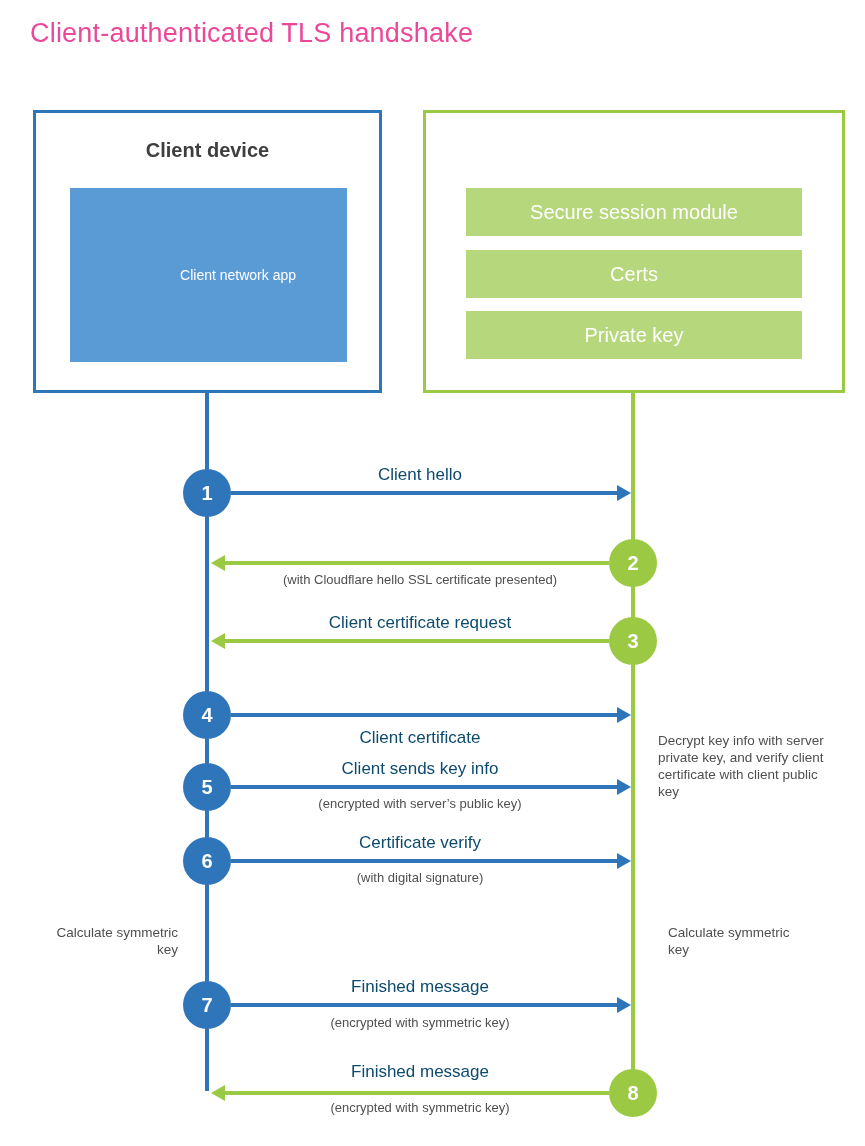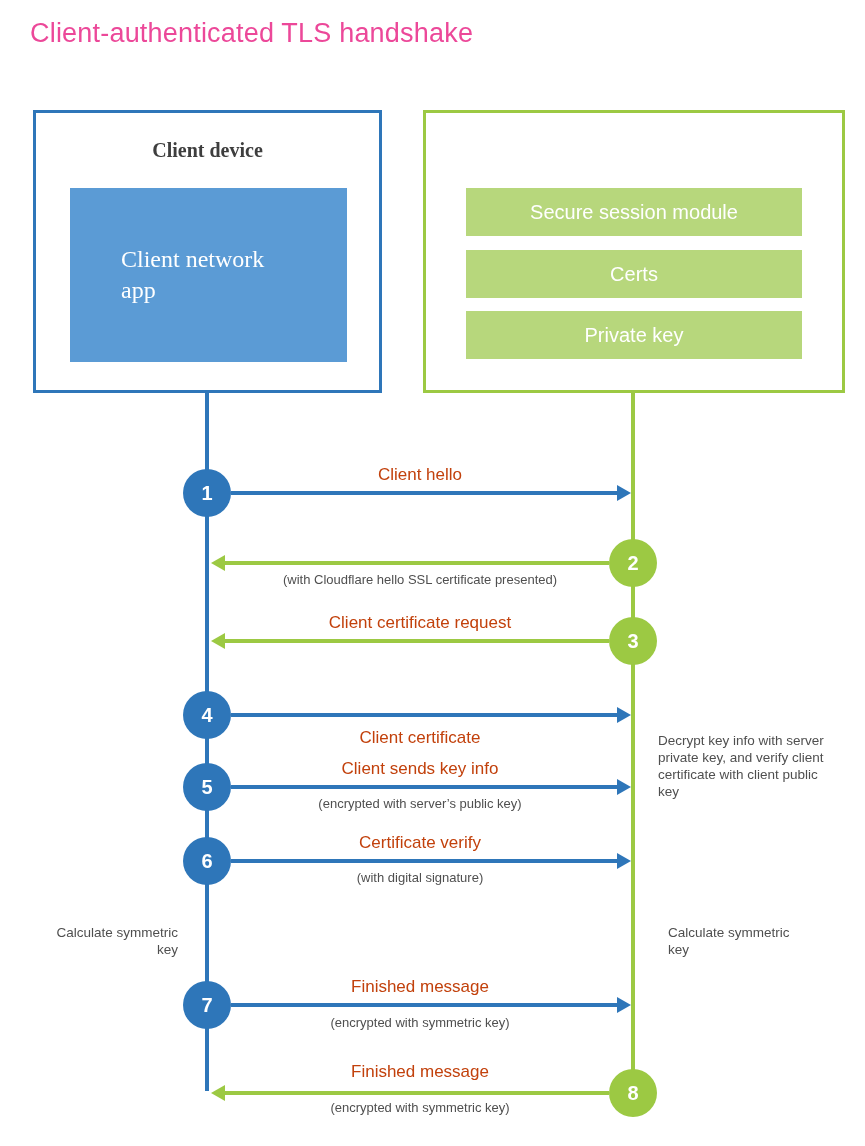--- a/index.html
+++ b/index.html
@@ -6,27 +6,27 @@
   .canvas {
     position:relative; width:865px; height:1146px; background:#ffffff;
     font-family:"Liberation Sans","DejaVu Sans",sans-serif; overflow:hidden;
   }
   .page-title {
     position:absolute; left:30px; top:18px; font-size:27px; font-weight:300;
     color:#ec4899; letter-spacing:.2px;
   }
   
   .actor-box { position:absolute; top:110px; height:283px; background:#fff; box-sizing:border-box; z-index:2; }
-  .client-box { left:33px;  width:349px; border:3px solid #2e76b9;font-family:Liberation Serif, serif; }
+  .client-box { left:33px;  width:349px; border:3px solid #2e76b9; }
   .server-box { left:423px; width:422px; border:3px solid #9cc943; }
   .actor-title { position:absolute; left:0; right:0; top:26px; text-align:center;
     font-size:20px; font-weight:bold; color:#3e3e3e; }
   .app-box { position:absolute; left:34px; top:75px; width:277px; height:174px;
     background:#5b9bd5; display:flex; align-items:center; justify-content:center; }
-  .app-box span { color:#fff; font-size:24px; text-align:left; width:175px; line-height:1.3; }
+  .app-box span { color:#fff; font-size:14px; text-align:right; width:175px; line-height:1.3; }
   .module { position:absolute; left:40px; width:336px; height:48px; background:#b7d77c;
     display:flex; align-items:center; justify-content:center; color:#fff; font-size:20px; }
   .module.m0 { top:75px; } .module.m1 { top:137px; } .module.m2 { top:198px; }
   
   .lifeline { position:absolute; width:4px; z-index:1; }
   .lifeline.blue  { left:205px; top:393px; height:698px; background:#2e76b9; }
   .lifeline.green { left:631px; top:393px; height:700px; background:#9cc943; }
   
   .circle { position:absolute; width:48px; height:48px; border-radius:50%;
     color:#fff; font-size:20px; font-weight:bold; text-align:center; line-height:48px; z-index:4; }
@@ -39,21 +39,21 @@
   .arrow .line { flex:1; height:4px; background:currentColor; }
   .arrow .head { width:0; height:0; border-top:8px solid transparent; border-bottom:8px solid transparent; }
   .arrow.right { left:231px; width:400px; color:#2e76b9; }
   .arrow.right .head { border-left:14px solid currentColor; }
   .arrow.left  { left:211px; width:398px; color:#9cc943; }
   .arrow.left  .head { border-right:14px solid currentColor; }
   .a1 { top:485px; } .a2 { top:555px; } .a3 { top:633px; } .a4 { top:707px; }
   .a5 { top:779px; } .a6 { top:853px; } .a7 { top:997px; } .a8 { top:1085px; }
   
   .lbl { position:absolute; left:207px; width:426px; text-align:center;
-    font-size:17px; color:#c2410c; z-index:3; }
+    font-size:17px; color:#0c4a6e; z-index:3; }
   .l1 { top:465px; } .l2 { top:535px; } .l3 { top:613px; } .l4 { top:687px;margin-top:41px; }
   .l5 { top:759px; } .l6 { top:833px; } .l7 { top:977px; } .l8 { top:1062px; }
   .sub { position:absolute; left:207px; width:426px; text-align:center;
     font-size:13px; color:#4f4f4f; z-index:3; }
   .s2 { top:572px; } .s5 { top:796px; } .s6 { top:870px; } .s7 { top:1015px; } .s8 { top:1100px; }
   
   .note { position:absolute; font-size:13.5px; line-height:17px; color:#4f4f4f; z-index:3; }
   .note-decrypt { left:658px; top:724px; width:184px;margin-top:8px; }
   .note-calc-left  { left:56px; top:924px; width:122px; text-align:right; }
   .note-calc-right { left:668px; top:924px; width:140px; text-align:left; }

